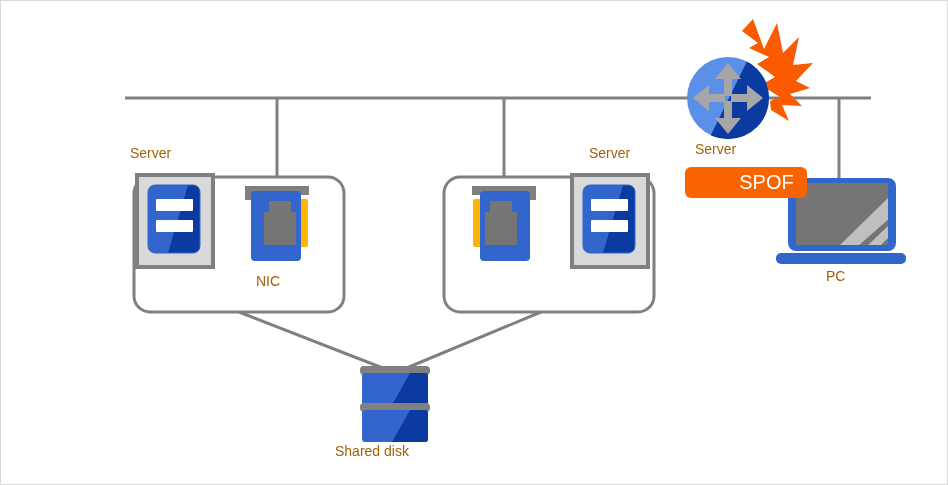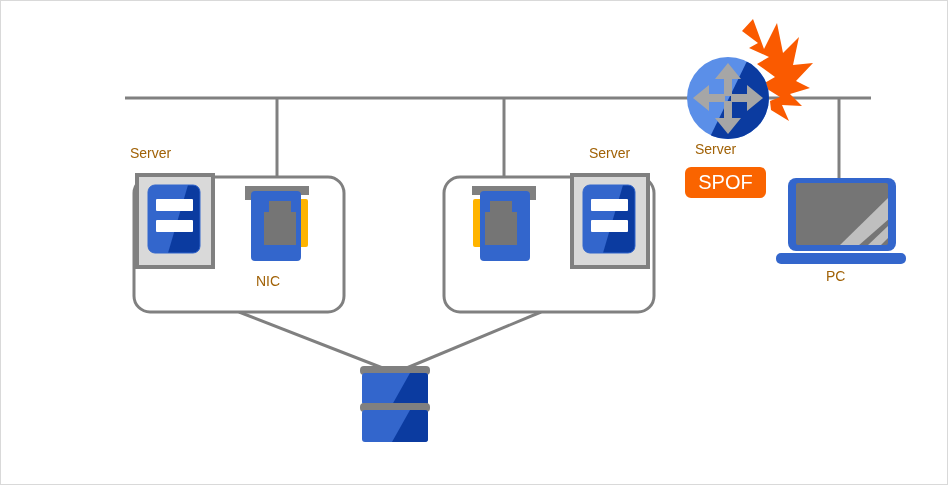--- a/index.html
+++ b/index.html
@@ -48,20 +48,21 @@
     width: 81px;
     height: 31px;
     background: #fa6400;
     border-radius: 6px;
     color: #ffffff;
     font-size: 20px;
     display: flex;
     align-items: center;
     justify-content: center;
     font-family: "Liberation Sans", sans-serif;
+    padding-left: 41px;
   }
 </style>
 </head>
 <body>
 
 <div id="canvas">
 
   <svg id="diagram-svg" viewBox="0 0 948 485">
 
     <defs>
@@ -203,16 +204,17 @@
       </g>
     </g>
 
   </svg>
 
   <div class="lbl lbl-server-left">Server</div>
   <div class="lbl lbl-nic-left">NIC</div>
   <div class="lbl lbl-server-right">Server</div>
   <div class="lbl lbl-router">Server</div>
   <div class="lbl lbl-pc">PC</div>
+  <div class="lbl lbl-shared-disk">Shared disk</div>
 
   <div class="badge-spof">SPOF</div>
 
 </div>
 
 </body></html>

